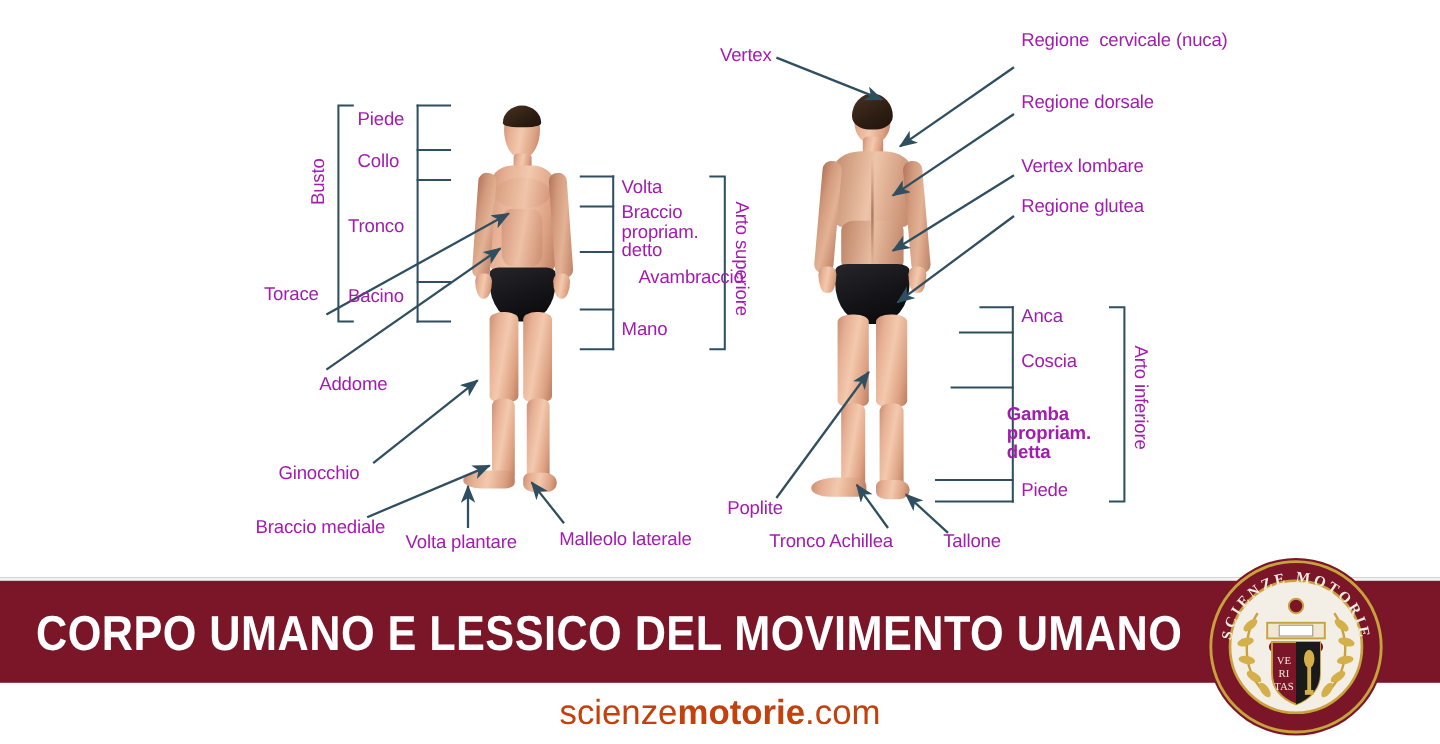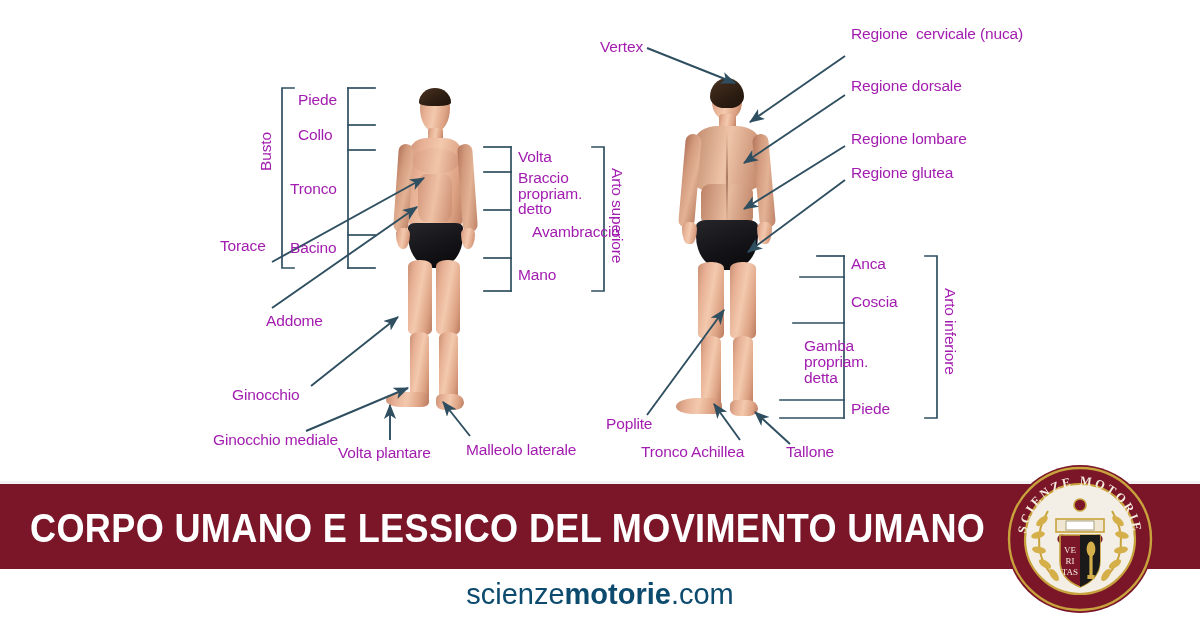--- a/index.html
+++ b/index.html
@@ -81,21 +81,21 @@
   }
   #footer {
     position: absolute; left: 0; top: 569px;
     width: 1200px; height: 51px;
     background: #ffffff;
     display: flex; align-items: center; justify-content: center;
   }
   #site-url {
     font-family: "Liberation Sans", sans-serif;
     font-size: 29px;
-    color: #0c4a6e;
+    color: #c2410c;
     white-space: pre;
   }
   #site-url .bold { font-weight: bold; }
   
   #crest {
     position: absolute;
     left: 1004px; top: 463px;
     width: 152px; height: 152px;
   }
 </style>
@@ -223,42 +223,42 @@
   </svg>
 
   <div class="anat-label vertical up" style="left:257px; top:132px;">Busto</div>
   <div class="anat-label" style="left:298px; top:91px;">Piede</div>
   <div class="anat-label" style="left:298px; top:126px;">Collo</div>
   <div class="anat-label" style="left:290px; top:180px;">Tronco</div>
   <div class="anat-label" style="left:290px; top:239px;">Bacino</div>
   <div class="anat-label" style="left:220px; top:237px;">Torace</div>
   <div class="anat-label" style="left:266px; top:312px;">Addome</div>
   <div class="anat-label" style="left:232px; top:386px;">Ginocchio</div>
-  <div class="anat-label" style="left:213px; top:431px;">Ginocchio mediale</div>
+  <div class="anat-label" style="left:213px; top:431px;">Braccio mediale</div>
   <div class="anat-label" style="left:338px; top:444px;">Volta plantare</div>
   <div class="anat-label" style="left:466px; top:441px;">Malleolo laterale</div>
   <div class="anat-label" style="left:518px; top:148px;">Volta</div>
   <div class="anat-label" style="left:518px; top:170px; line-height:15.5px;">Braccio
 propriam.
 detto</div>
   <div class="anat-label" style="left:532px; top:223px;">Avambraccio</div>
   <div class="anat-label" style="left:518px; top:266px;">Mano</div>
   <div class="anat-label vertical" style="left:609px; top:168px;">Arto superiore</div>
 
   <div class="anat-label" style="left:600px; top:38px;">Vertex</div>
   <div class="anat-label" style="left:851px; top:25px;">Regione  cervicale (nuca)</div>
   <div class="anat-label" style="left:851px; top:77px;">Regione dorsale</div>
-  <div class="anat-label" style="left:851px; top:130px;">Regione lombare</div>
+  <div class="anat-label" style="left:851px; top:130px;">Vertex lombare</div>
   <div class="anat-label" style="left:851px; top:164px;">Regione glutea</div>
   <div class="anat-label" style="left:606px; top:415px;">Poplite</div>
   <div class="anat-label" style="left:641px; top:443px;">Tronco Achillea</div>
   <div class="anat-label" style="left:786px; top:443px;">Tallone</div>
   <div class="anat-label" style="left:851px; top:255px;">Anca</div>
   <div class="anat-label" style="left:851px; top:293px;">Coscia</div>
-  <div class="anat-label" style="left:804px; top:338px; line-height:16px;">Gamba
+  <div class="anat-label" style="left:839px; top:338px; line-height:16px;font-weight:bold;">Gamba
 propriam.
 detta</div>
   <div class="anat-label" style="left:851px; top:400px;">Piede</div>
   <div class="anat-label vertical" style="left:942px; top:288px;">Arto inferiore</div>
 </div>
 
 <div id="banner">
   <div id="banner-title">CORPO UMANO E LESSICO DEL MOVIMENTO UMANO</div>
 </div>
 

